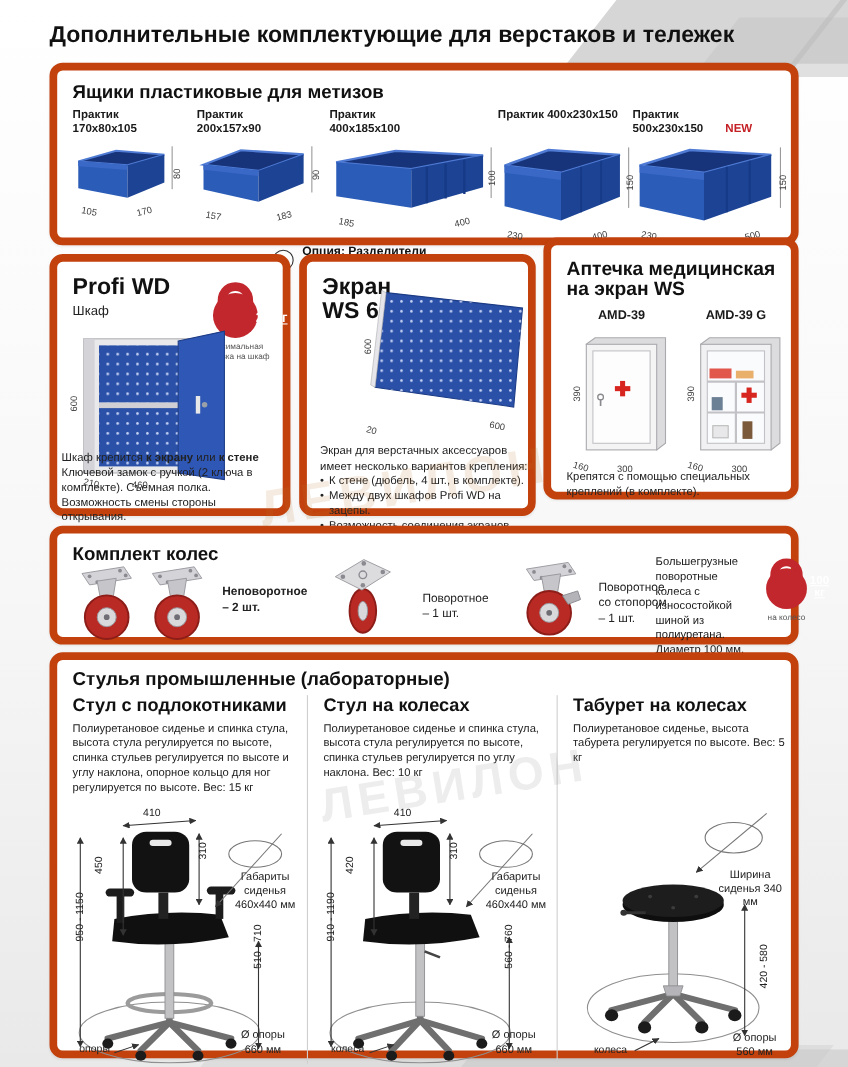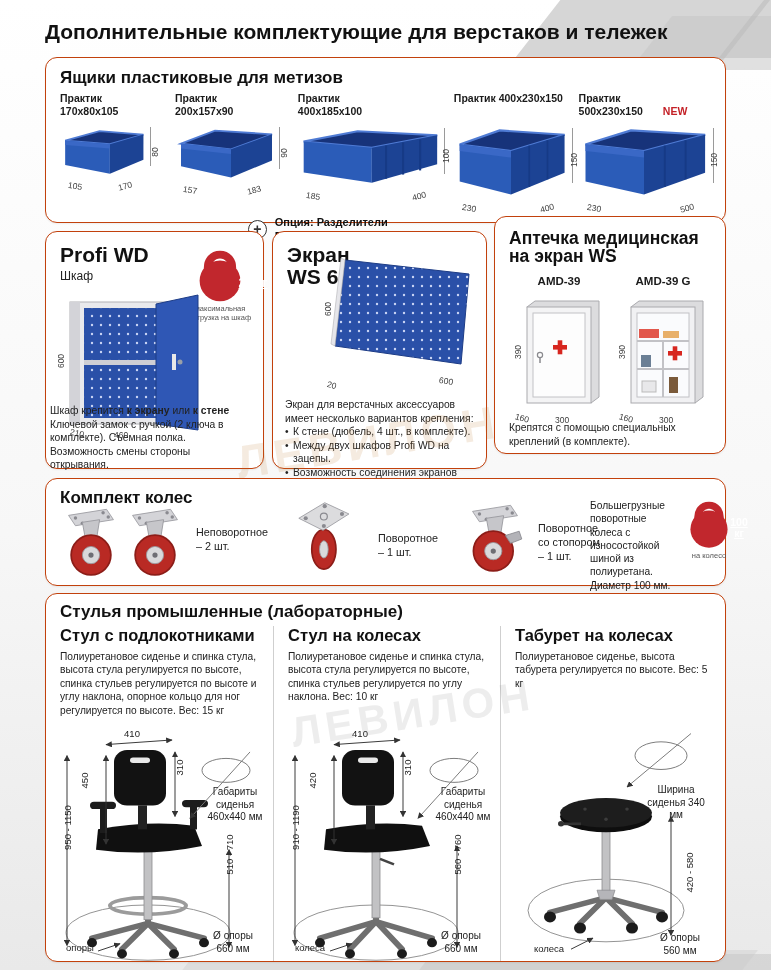--- a/index.html
+++ b/index.html
@@ -27,21 +27,21 @@
   .wm1 { left:235px; top:415px; font-size:46px; color:rgba(190,120,50,.15); }
   .wm2 { left:290px; top:690px; font-size:42px; color:rgba(130,130,130,.14); }
 
   .page-title {
     position:absolute; left:45px; top:20px; width:690px;
     font-size:21px; font-weight:bold; color:#111; z-index:2;
   }
 
   .panel {
     position:absolute; background:#fff;
-    border:1px solid #c2410c; border-radius:12px;
+    border:7px solid #c2410c; border-radius:12px;
     box-shadow:0 1px 2px rgba(0,0,0,.06);
     z-index:1;
   }
 
   
   #sec-bins { left:45px; top:57px; width:681px; height:166px; padding:10px 8px 0 14px; }
   .sec-h { font-size:17px; font-weight:bold; color:#111; }
   .bins-row { display:flex; margin-top:4px; }
   .bin-col { position:relative; }
   .bin-col.c1{width:118px;} .bin-col.c2{width:126px;} .bin-col.c3{width:160px;} .bin-col.c4{width:128px;} .bin-col.c5{width:142px;}
@@ -392,21 +392,21 @@
       <circle cx="14" cy="15" r="2" fill="#8a8a90"></circle>
         <circle cx="46" cy="9" r="2" fill="#8a8a90"></circle>
       <circle cx="22" cy="21" r="2" fill="#8a8a90"></circle>
         <circle cx="52" cy="14" r="2" fill="#8a8a90"></circle>
       <polygon points="22,20 42,17 38,42 26,42" fill="#c6c6ca" stroke="#97979d"></polygon>
       <circle cx="32" cy="58" r="23" fill="#b92a24" stroke="#8c1d18" stroke-width="2"></circle>
       <circle cx="32" cy="58" r="10" fill="#d9d9db" stroke="#97979d"></circle>
       <circle cx="32" cy="58" r="3" fill="#6e6e74"></circle>
     </svg>
   </div>
-  <div class="wl" style="left:150px; top:46px;">
+  <div class="wl" style="left:150px; top:46px;font-weight:bold;">
     <span>Неповоротное</span><br>
     <span>– 2 шт.</span>
   </div>
 
   <div class="caster" style="left:248px; top:22px;">
     <svg viewBox="0 0 64 88">
       <ellipse cx="33" cy="56" rx="14" ry="23" fill="#b92a24" stroke="#8c1d18" stroke-width="2"></ellipse>
       <ellipse cx="33" cy="56" rx="5" ry="10" fill="#d9d9db" stroke="#97979d"></ellipse>
       <polygon points="4,20 34,2 62,15 32,34" fill="#dcdcde" stroke="#9a9aa0"></polygon>
       <circle cx="12" cy="20" r="2.4" fill="#8a8a90"></circle>

